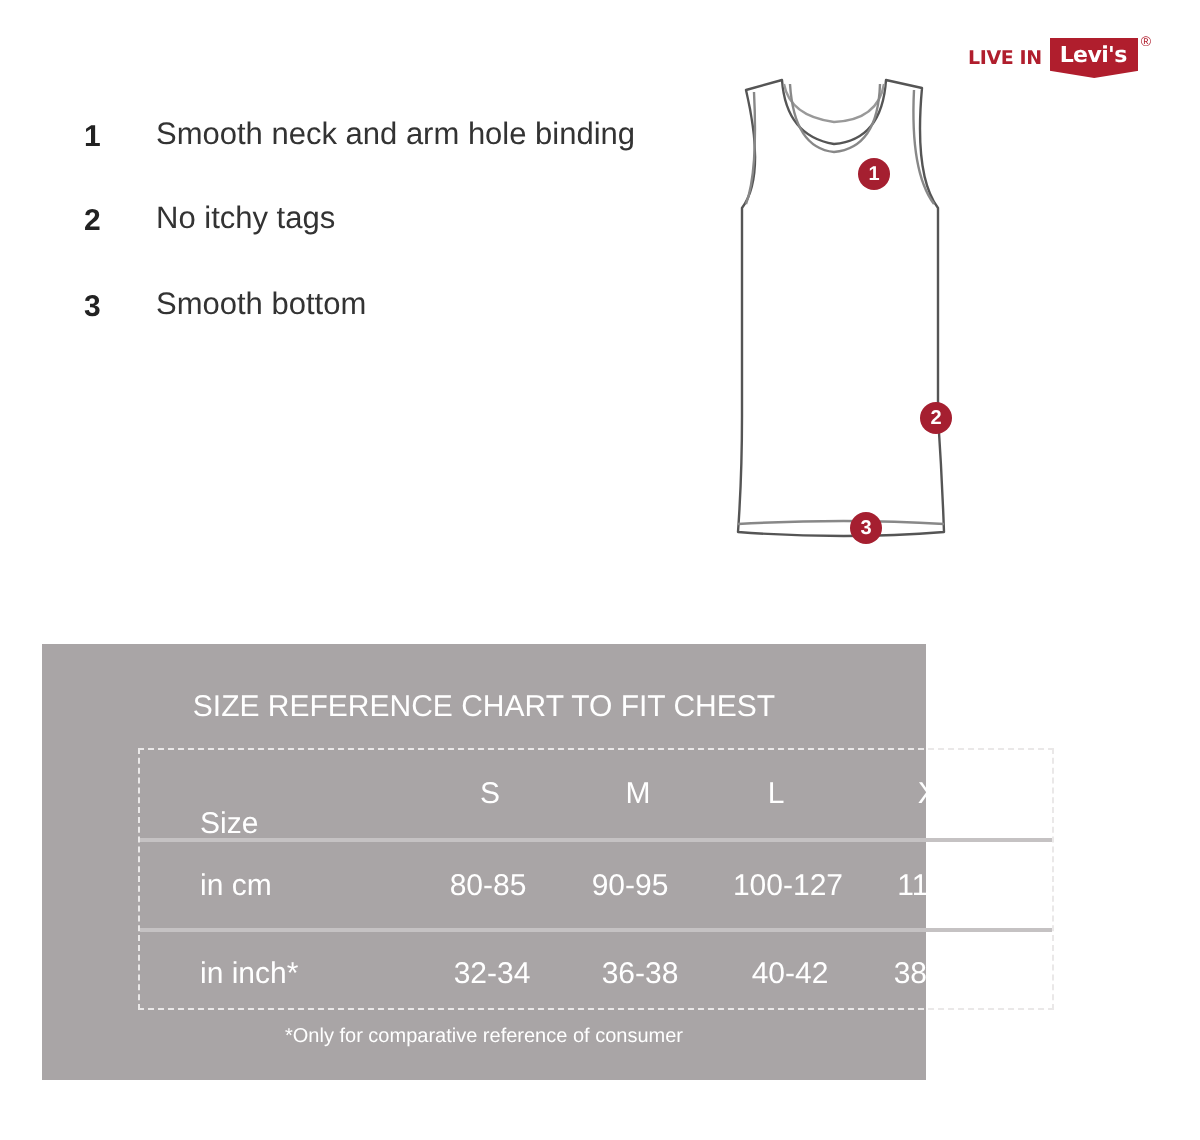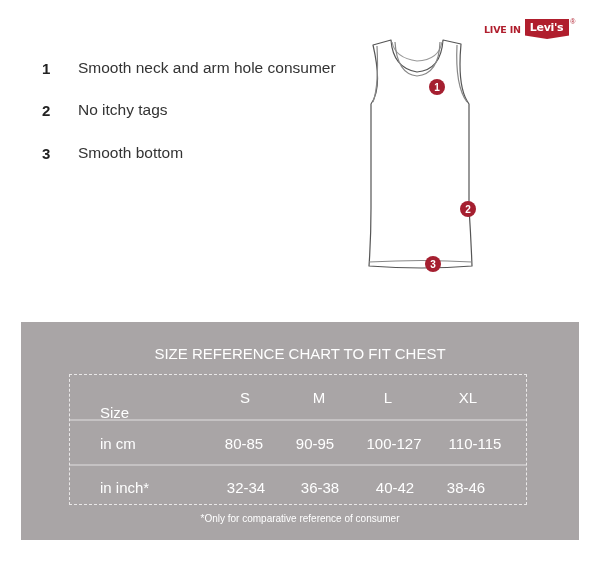--- a/index.html
+++ b/index.html
@@ -13,21 +13,21 @@
   .logo-reg { position: absolute; right: -7px; top: -6px; font-size: 7px; color: #b01e2d; font-weight: normal; }
 
   .features { position: absolute; left: 42px; top: 56px; }
   .feature { position: absolute; left: 0; white-space: nowrap; display: flex; align-items: center; height: 24px; }
   .feature-num { width: 36px; font-weight: bold; font-size: 15px; color: #222; }
   .feature-text { font-size: 15.5px; color: #333; }
 
   .garment { position: absolute; left: 365px; top: 38px; width: 130px; height: 240px; }
   .marker { position: absolute; width: 16px; height: 16px; border-radius: 50%; background: #a51f30; color: #fff; font-size: 10px; font-weight: bold; display: flex; align-items: center; justify-content: center; }
 
-  .panel { position: absolute; left: 21px; top: 322px; width: 558px; height: 218px; background: #a9a5a6; }
+  .panel { position: absolute; left: 21px; top: 322px; width: 442px; height: 218px; background: #a9a5a6; }
   .panel-title { position: absolute; left: 0; width: 100%; top: 23px; text-align: center; color: #fff; font-size: 15px; letter-spacing: 0px; }
   .table-box { position: absolute; left: 48px; top: 52px; width: 458px; height: 131px; border: 1px dashed #eae8e8; }
   .row { position: absolute; left: 0; width: 100%; height: 44px; }
   .row-sep { position: absolute; left: 0; width: 100%; height: 2px; background: #c5c2c3; }
   .cell { position: absolute; color: #fff; font-size: 15px; top: 50%; transform: translateY(-50%); white-space: nowrap; }
   .cell.label { left: 30px; }
   .cell.c { transform: translate(-50%, -50%); }
   .footnote { position: absolute; left: 0; width: 100%; top: 191px; text-align: center; color: #fff; font-size: 10px; }
 </style>
 </head>
@@ -37,21 +37,21 @@
   <span class="logo-prefix">LIVE IN</span>
   <span class="logo-badge">
     <span>Levi's</span>
   </span>
   <span class="logo-reg" style="position:relative;right:auto;top:-8px;margin-left:1px;">®</span>
 </div>
 
 <div class="features">
   <div class="feature" style="top:0px;">
     <span class="feature-num">1</span>
-    <span class="feature-text">Smooth neck and arm hole consumer</span>
+    <span class="feature-text">Smooth neck and arm hole binding</span>
   </div>
   <div class="feature" style="top:42px;">
     <span class="feature-num">2</span>
     <span class="feature-text">No itchy tags</span>
   </div>
   <div class="feature" style="top:85px;">
     <span class="feature-num">3</span>
     <span class="feature-text">Smooth bottom</span>
   </div>
 </div>

